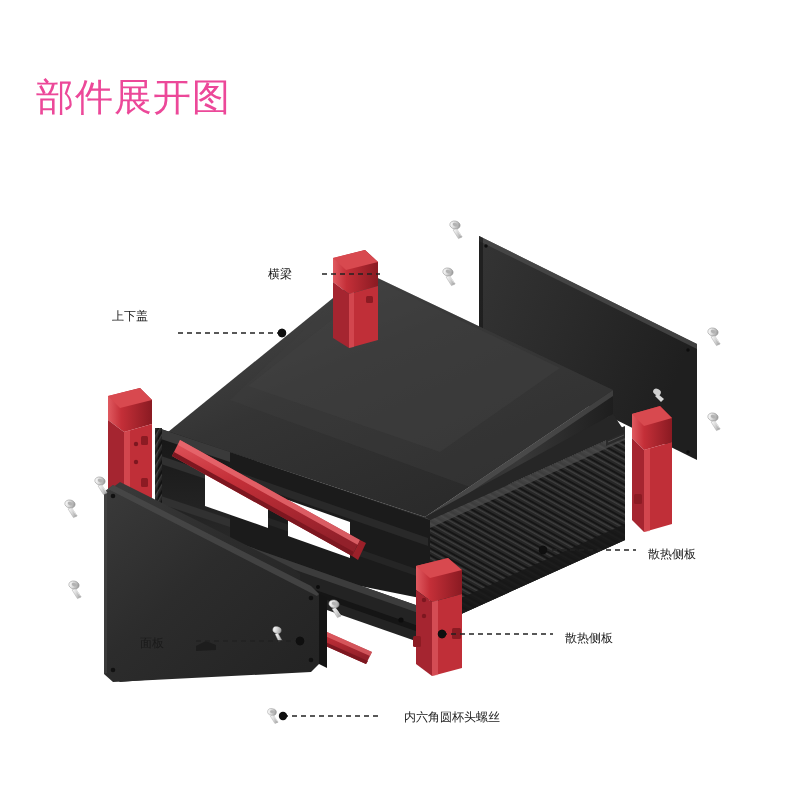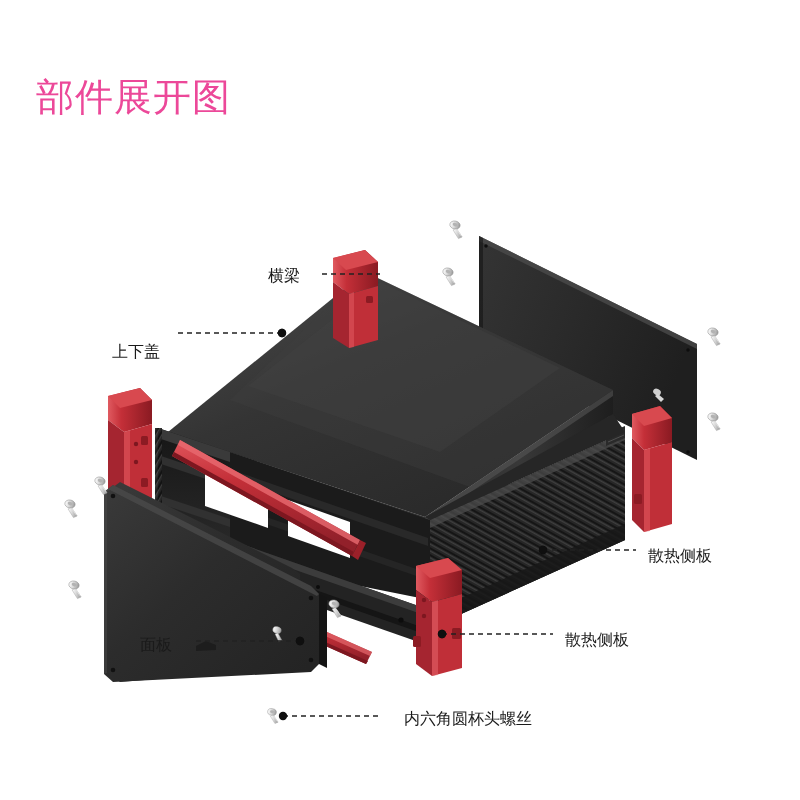--- a/index.html
+++ b/index.html
@@ -20,21 +20,21 @@
     line-height:1;
     margin-left:6px;
   }
   #diagram{
     position:absolute;
     left:0; top:0;
     width:800px; height:800px;
   }
   .callout-text{
     position:absolute;
-    font-size:16px;
+    font-size:12px;
     color:#1a1a1a;
     white-space:nowrap;
     line-height:1;
     font-family:"Liberation Sans","DejaVu Sans",sans-serif;
   }
 </style>
 </head>
 <body>
 
 <div id="page-title">部件展开图</div>
@@ -322,18 +322,18 @@
       <circle cx="442" cy="634" r="4.2" fill="#0f0f0f"></circle>
       <line x1="196" y1="641" x2="300" y2="641" stroke="#222222" stroke-width="1.6" stroke-dasharray="5 4"></line>
       <circle cx="300" cy="641" r="4.2" fill="#0f0f0f"></circle>
       <line x1="283" y1="716" x2="378" y2="716" stroke="#222222" stroke-width="1.6" stroke-dasharray="5 4"></line>
       <circle cx="283" cy="716" r="4.2" fill="#0f0f0f"></circle>
     </g>
 </svg>
 
 <div id="callout-labels">
     <div class="callout-text" style="left: 268px; top: 268px;">横梁</div>
-    <div class="callout-text" style="left: 112px; top: 344px; text-align: center;">上下盖</div>
+    <div class="callout-text" style="left: 112px; top: 310px; text-align: center;">上下盖</div>
     <div class="callout-text" style="left: 648px; top: 548px; text-align: center;">散热侧板</div>
     <div class="callout-text" style="left: 565px; top: 632px;">散热侧板</div>
     <div class="callout-text" style="left: 140px; top: 637px;">面板</div>
     <div class="callout-text" style="left: 404px; top: 711px;">内六角圆杯头螺丝</div>
   </div>
 
 </body></html>

